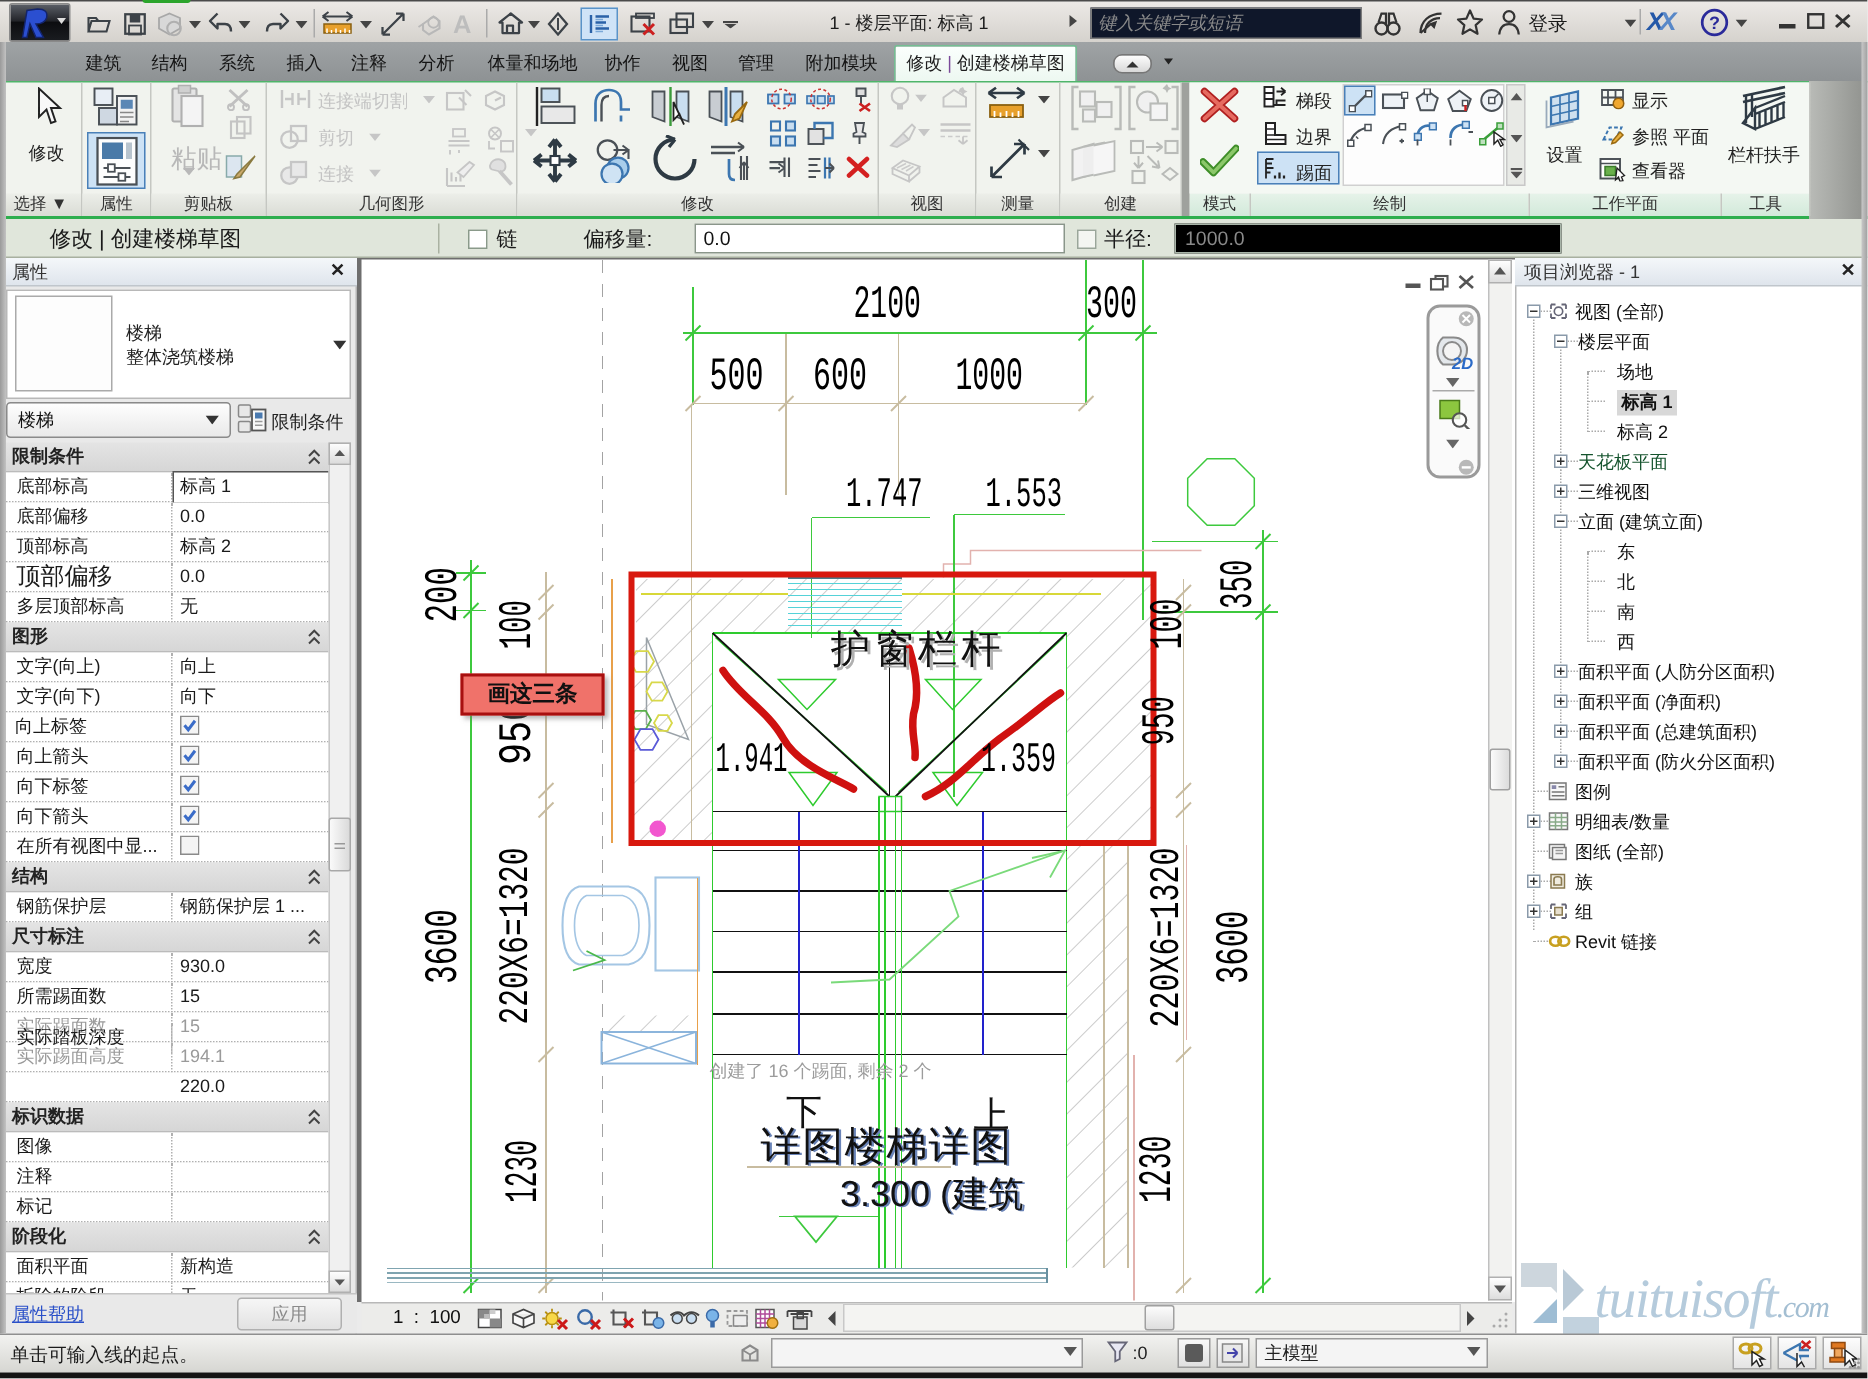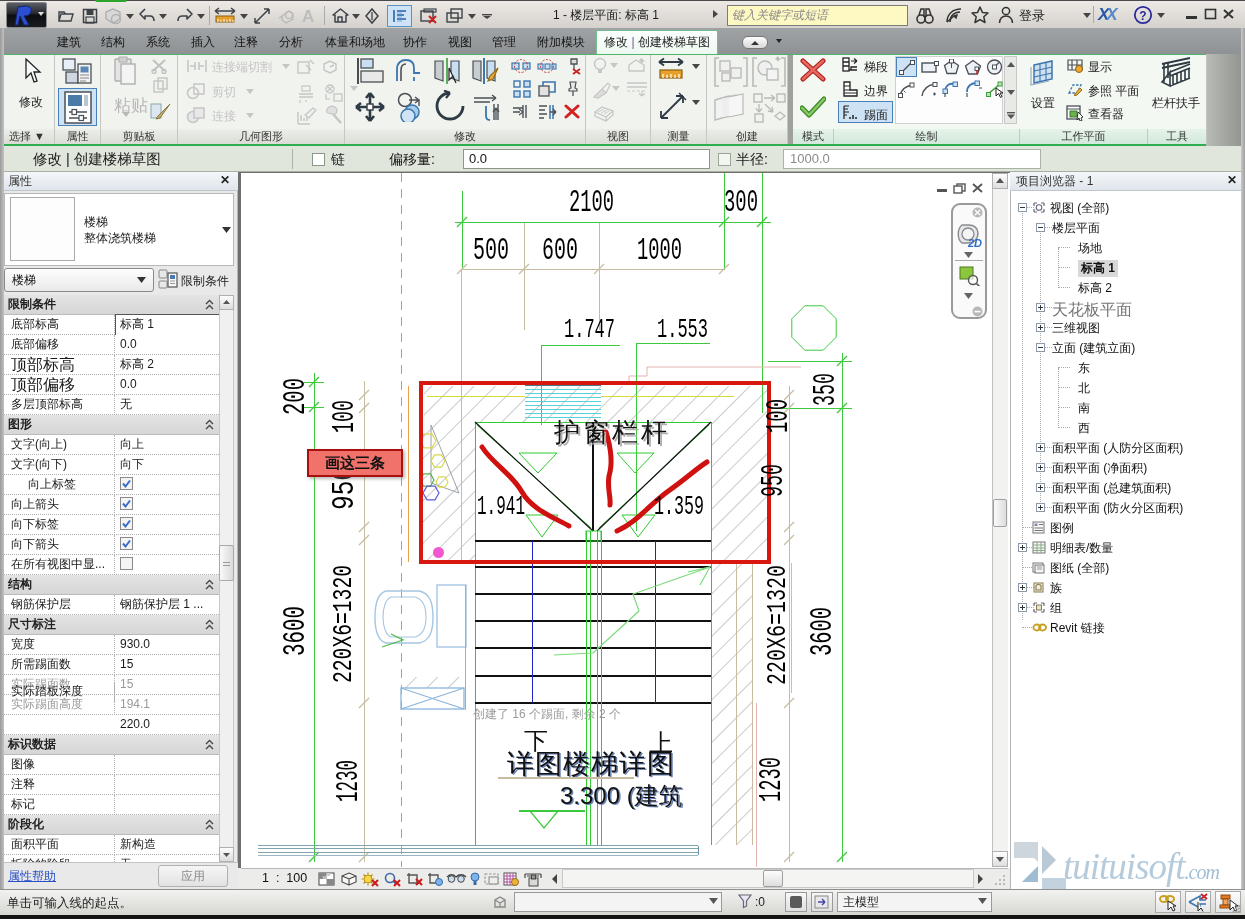--- a/index.html
+++ b/index.html
@@ -128,21 +128,21 @@
     </svg>
   </div>
 <div class="ab" style="left:482px;top:14px;width:10px;height:5px">
     <svg width="10" height="5">
       <rect x="0" y="0" width="10" height="1.4" fill="#444"></rect>
       <path d="M1 2 L9 2 L5 5 Z" fill="#444"></path>
     </svg>
   </div>
 <div class="ab" style="left:553px;top:7px;width:160px;font-size:12px;color:#1c1c1c">1 - 楼层平面: 标高 1</div>
 <div class="ab" style="left:713px;top:10px;width:0;height:0;border-top:4px solid transparent;border-bottom:4px solid transparent;border-left:5px solid #444"></div>
-<div class="ab" style="left:727px;top:5px;width:181px;height:21px;background:#fef9c3;border:1px solid #7b7b7b"><span style="font-style:italic;color:#8a8a8a;margin-left:4px;line-height:19px;display:inline-block">键入关键字或短语</span></div>
+<div class="ab" style="left:727px;top:5px;width:181px;height:21px;background:#0f172a;border:1px solid #7b7b7b"><span style="font-style:italic;color:#8a8a8a;margin-left:4px;line-height:19px;display:inline-block">键入关键字或短语</span></div>
 <div class="ab" style="left:915px;top:6px;width:20px;height:19px">
     <svg width="20" height="19">
       <circle cx="6" cy="13" r="4" fill="none" stroke="#333" stroke-width="1.6"></circle>
       <circle cx="14" cy="13" r="4" fill="none" stroke="#333" stroke-width="1.6"></circle>
       <path d="M4 9 L6 3 L9 3 L9 11 M16 9 L14 3 L11 3 L11 11" fill="none" stroke="#333" stroke-width="1.5"></path>
     </svg>
   </div>
 <div class="ab" style="left:944px;top:6px;width:20px;height:19px">
     <svg width="20" height="19">
       <path d="M3 16 C3 8 9 3 17 3 M6 16 C6 10 10 6 16 6" fill="none" stroke="#333" stroke-width="1.5"></path>
@@ -760,21 +760,21 @@
 
 <div class="ab" style="left:0;top:146px;width:1245px;height:26px;background:#e0e6db;border-bottom:1px solid #a8b0a0"></div>
 <div class="ab" style="left:33px;top:150px;font-size:14.5px;color:#1a1a1a">修改 | 创建楼梯草图</div>
 <div class="ab" style="left:292px;top:149px;width:1px;height:20px;background:#aab2a2"></div>
 <div class="ab" style="left:312px;top:153px;width:13px;height:13px;background:#fff;border:1px solid #8a9a8a"></div>
 <div class="ab" style="left:331px;top:151px;font-size:14px;color:#1a1a1a">链</div>
 <div class="ab" style="left:389px;top:151px;font-size:14px;color:#1a1a1a">偏移量:</div>
 <div class="ab" style="left:463px;top:149px;width:247px;height:20px;background:#fff;border:1px solid #8a968a;font-size:13px;line-height:18px;padding-left:5px">0.0</div>
 <div class="ab" style="left:718px;top:153px;width:13px;height:13px;background:#f4f6f2;border:1px solid #9aa69a"></div>
 <div class="ab" style="left:736px;top:151px;font-size:14px;color:#1a1a1a">半径:</div>
-<div class="ab" style="left:783px;top:149px;width:258px;height:20px;background:#ffffff;border:1px solid #a8b4a8;font-size:13px;line-height:18px;padding-left:6px;color:#8a8a8a">1000.0</div>
+<div class="ab" style="left:783px;top:149px;width:258px;height:20px;background:#000000;border:1px solid #a8b4a8;font-size:13px;line-height:18px;padding-left:6px;color:#8a8a8a">1000.0</div>
 
 <div class="ab" style="left:0;top:172px;width:238px;height:717px;background:#e9e9e9;border-right:1px solid #b5b5b5"></div>
 <div class="ab" style="left:0;top:172px;width:238px;height:19px;background:linear-gradient(#f4f7fa,#dfe5ec);border-bottom:1px solid #c0c6cc;font-size:12px;color:#333"><span style="margin-left:8px;line-height:18px">属性</span><span style="position:absolute;right:8px;top:1px;font-size:12px;color:#222;font-weight:bold">✕</span></div>
 <div class="ab" style="left:4px;top:193px;width:230px;height:73px;background:#fff;border:1px solid #b8b8b8"></div>
 <div class="ab" style="left:10px;top:197px;width:65px;height:64px;background:#fdfdfd;border:1px solid #aaa"></div>
 <div class="ab" style="left:84px;top:214px;font-size:12px;color:#222">楼梯</div>
 <div class="ab" style="left:84px;top:230px;font-size:12px;color:#222">整体浇筑楼梯</div>
 <div class="ab" style="left:222px;top:227px">
     <svg width="9" height="6">
       <path d="M0 0 L9 0 L4.5 6 Z" fill="#333"></path>
@@ -801,41 +801,41 @@
         <path d="M1 5 L4.5 1.5 L8 5 M1 10 L4.5 6.5 L8 10" fill="none" stroke="#444" stroke-width="1.3"></path>
       </svg>
     </span></div>
 <div class="ab" style="left:4px;top:315px;width:215px;height:20px;background:#fff;border-bottom:1px dotted #b0b0b0;overflow:hidden"></div>
 <div class="ab" style="left:4px;top:315px;width:111px;height:20px;border-right:1px dotted #b0b0b0;font-size:12px;color:#1a1a1a;overflow:hidden"><span style="margin-left:7px;line-height:19px;white-space:nowrap">底部标高</span></div>
 <div class="ab" style="left:116px;top:315px;width:103px;height:20px;font-size:12px;color:#1a1a1a;outline:1px solid #555;background:#fff;overflow:hidden"><span style="margin-left:4px;line-height:19px;white-space:nowrap">标高 1</span></div>
 <div class="ab" style="left:4px;top:335px;width:215px;height:20px;background:#fff;border-bottom:1px dotted #b0b0b0;overflow:hidden"></div>
 <div class="ab" style="left:4px;top:335px;width:111px;height:20px;border-right:1px dotted #b0b0b0;font-size:12px;color:#1a1a1a;overflow:hidden"><span style="margin-left:7px;line-height:19px;white-space:nowrap">底部偏移</span></div>
 <div class="ab" style="left:116px;top:335px;width:103px;height:20px;font-size:12px;color:#1a1a1a;overflow:hidden"><span style="margin-left:4px;line-height:19px;white-space:nowrap">0.0</span></div>
 <div class="ab" style="left:4px;top:355px;width:215px;height:20px;background:#fff;border-bottom:1px dotted #b0b0b0;overflow:hidden"></div>
-<div class="ab" style="left:4px;top:355px;width:111px;height:20px;border-right:1px dotted #b0b0b0;font-size:16px;color:#1a1a1a;overflow:hidden"><span style="margin-left:7px;line-height:19px;white-space:nowrap">顶部标高</span></div>
+<div class="ab" style="left:4px;top:355px;width:111px;height:20px;border-right:1px dotted #b0b0b0;font-size:12px;color:#1a1a1a;overflow:hidden"><span style="margin-left:7px;line-height:19px;white-space:nowrap">顶部标高</span></div>
 <div class="ab" style="left:116px;top:355px;width:103px;height:20px;font-size:12px;color:#1a1a1a;overflow:hidden"><span style="margin-left:4px;line-height:19px;white-space:nowrap">标高 2</span></div>
 <div class="ab" style="left:4px;top:375px;width:215px;height:20px;background:#fff;border-bottom:1px dotted #b0b0b0;overflow:hidden"></div>
 <div class="ab" style="left:4px;top:375px;width:111px;height:20px;border-right:1px dotted #b0b0b0;font-size:16px;color:#1a1a1a;overflow:hidden"><span style="margin-left:7px;line-height:19px;white-space:nowrap">顶部偏移</span></div>
 <div class="ab" style="left:116px;top:375px;width:103px;height:20px;font-size:12px;color:#1a1a1a;overflow:hidden"><span style="margin-left:4px;line-height:19px;white-space:nowrap">0.0</span></div>
 <div class="ab" style="left:4px;top:395px;width:215px;height:20px;background:#fff;border-bottom:1px dotted #b0b0b0;overflow:hidden"></div>
 <div class="ab" style="left:4px;top:395px;width:111px;height:20px;border-right:1px dotted #b0b0b0;font-size:12px;color:#1a1a1a;overflow:hidden"><span style="margin-left:7px;line-height:19px;white-space:nowrap">多层顶部标高</span></div>
 <div class="ab" style="left:116px;top:395px;width:103px;height:20px;font-size:12px;color:#1a1a1a;overflow:hidden"><span style="margin-left:4px;line-height:19px;white-space:nowrap">无</span></div>
 <div class="ab" style="left:4px;top:415px;width:215px;height:20px;background:linear-gradient(#e4e4e4,#d6d6d6);border-bottom:1px solid #bbb;font-size:12px;font-weight:bold;color:#222"><span style="margin-left:4px;line-height:19px">图形</span><span style="position:absolute;right:5px;top:4px">
       <svg width="9" height="11">
         <path d="M1 5 L4.5 1.5 L8 5 M1 10 L4.5 6.5 L8 10" fill="none" stroke="#444" stroke-width="1.3"></path>
       </svg>
     </span></div>
 <div class="ab" style="left:4px;top:435px;width:215px;height:20px;background:#fff;border-bottom:1px dotted #b0b0b0;overflow:hidden"></div>
 <div class="ab" style="left:4px;top:435px;width:111px;height:20px;border-right:1px dotted #b0b0b0;font-size:12px;color:#1a1a1a;overflow:hidden"><span style="margin-left:7px;line-height:19px;white-space:nowrap">文字(向上)</span></div>
 <div class="ab" style="left:116px;top:435px;width:103px;height:20px;font-size:12px;color:#1a1a1a;overflow:hidden"><span style="margin-left:4px;line-height:19px;white-space:nowrap">向上</span></div>
 <div class="ab" style="left:4px;top:455px;width:215px;height:20px;background:#fff;border-bottom:1px dotted #b0b0b0;overflow:hidden"></div>
 <div class="ab" style="left:4px;top:455px;width:111px;height:20px;border-right:1px dotted #b0b0b0;font-size:12px;color:#1a1a1a;overflow:hidden"><span style="margin-left:7px;line-height:19px;white-space:nowrap">文字(向下)</span></div>
 <div class="ab" style="left:116px;top:455px;width:103px;height:20px;font-size:12px;color:#1a1a1a;overflow:hidden"><span style="margin-left:4px;line-height:19px;white-space:nowrap">向下</span></div>
 <div class="ab" style="left:4px;top:475px;width:215px;height:20px;background:#fff;border-bottom:1px dotted #b0b0b0;overflow:hidden"></div>
-<div class="ab" style="left:4px;top:475px;width:111px;height:20px;border-right:1px dotted #b0b0b0;font-size:12px;color:#1a1a1a;overflow:hidden"><span style="margin-left:24px;line-height:19px;white-space:nowrap">向上标签</span></div>
+<div class="ab" style="left:4px;top:475px;width:111px;height:20px;border-right:1px dotted #b0b0b0;font-size:12px;color:#1a1a1a;overflow:hidden"><span style="margin-left:6px;line-height:19px;white-space:nowrap">向上标签</span></div>
 <div class="ab" style="left:116px;top:475px;width:103px;height:20px;font-size:12px;color:#1a1a1a;overflow:hidden"><span style="margin-left:4px;line-height:19px;white-space:nowrap"><svg width="13" height="13" style="display:inline-block;vertical-align:-2px">
         <rect x="0.5" y="0.5" width="12" height="12" fill="#f4f4f4" stroke="#8a8a8a"></rect>
         <path d="M3 6.5 L5.5 9.5 L10 3.5" fill="none" stroke="#3a6cc8" stroke-width="2"></path>
       </svg></span></div>
 <div class="ab" style="left:4px;top:495px;width:215px;height:20px;background:#fff;border-bottom:1px dotted #b0b0b0;overflow:hidden"></div>
 <div class="ab" style="left:4px;top:495px;width:111px;height:20px;border-right:1px dotted #b0b0b0;font-size:12px;color:#1a1a1a;overflow:hidden"><span style="margin-left:7px;line-height:19px;white-space:nowrap">向上箭头</span></div>
 <div class="ab" style="left:116px;top:495px;width:103px;height:20px;font-size:12px;color:#1a1a1a;overflow:hidden"><span style="margin-left:4px;line-height:19px;white-space:nowrap"><svg width="13" height="13" style="display:inline-block;vertical-align:-2px">
         <rect x="0.5" y="0.5" width="12" height="12" fill="#f4f4f4" stroke="#8a8a8a"></rect>
         <path d="M3 6.5 L5.5 9.5 L10 3.5" fill="none" stroke="#3a6cc8" stroke-width="2"></path>
       </svg></span></div>
@@ -1277,21 +1277,21 @@
 <div class="ab" style="left:1058px;top:267px;width:12px;height:1px;border-top:1px dotted #aaa"></div>
 <div class="ab" style="left:1078px;top:260px;font-size:12px;color:#111;font-weight:bold;background:#d8d8d8;padding:0 3px;white-space:nowrap;z-index:3">标高 1</div>
 <div class="ab" style="left:1058px;top:287px;width:12px;height:1px;border-top:1px dotted #aaa"></div>
 <div class="ab" style="left:1078px;top:280px;font-size:12px;color:#111;white-space:nowrap;z-index:3">标高 2</div>
 <div class="ab" style="left:1040px;top:307px;width:12px;height:1px;border-top:1px dotted #aaa"></div>
 <div class="ab" style="left:1036px;top:303px;width:9px;height:9px;background:#fff;border:1px solid #8a9aaa;z-index:3">
     <svg width="7" height="7">
       <path d="M1 3.5 L6 3.5 M3.5 1 L3.5 6" stroke="#333" stroke-width="1"></path>
     </svg>
   </div>
-<div class="ab" style="left:1052px;top:300px;font-size:16px;color:#737373;white-space:nowrap;z-index:3">天花板平面</div>
+<div class="ab" style="left:1052px;top:300px;font-size:12px;color:#14532d;white-space:nowrap;z-index:3">天花板平面</div>
 <div class="ab" style="left:1040px;top:327px;width:12px;height:1px;border-top:1px dotted #aaa"></div>
 <div class="ab" style="left:1036px;top:323px;width:9px;height:9px;background:#fff;border:1px solid #8a9aaa;z-index:3">
     <svg width="7" height="7">
       <path d="M1 3.5 L6 3.5 M3.5 1 L3.5 6" stroke="#333" stroke-width="1"></path>
     </svg>
   </div>
 <div class="ab" style="left:1052px;top:320px;font-size:12px;color:#111;white-space:nowrap;z-index:3">三维视图</div>
 <div class="ab" style="left:1040px;top:347px;width:12px;height:1px;border-top:1px dotted #aaa"></div>
 <div class="ab" style="left:1036px;top:343px;width:9px;height:9px;background:#fff;border:1px solid #8a9aaa;z-index:3">
     <svg width="7" height="7">

